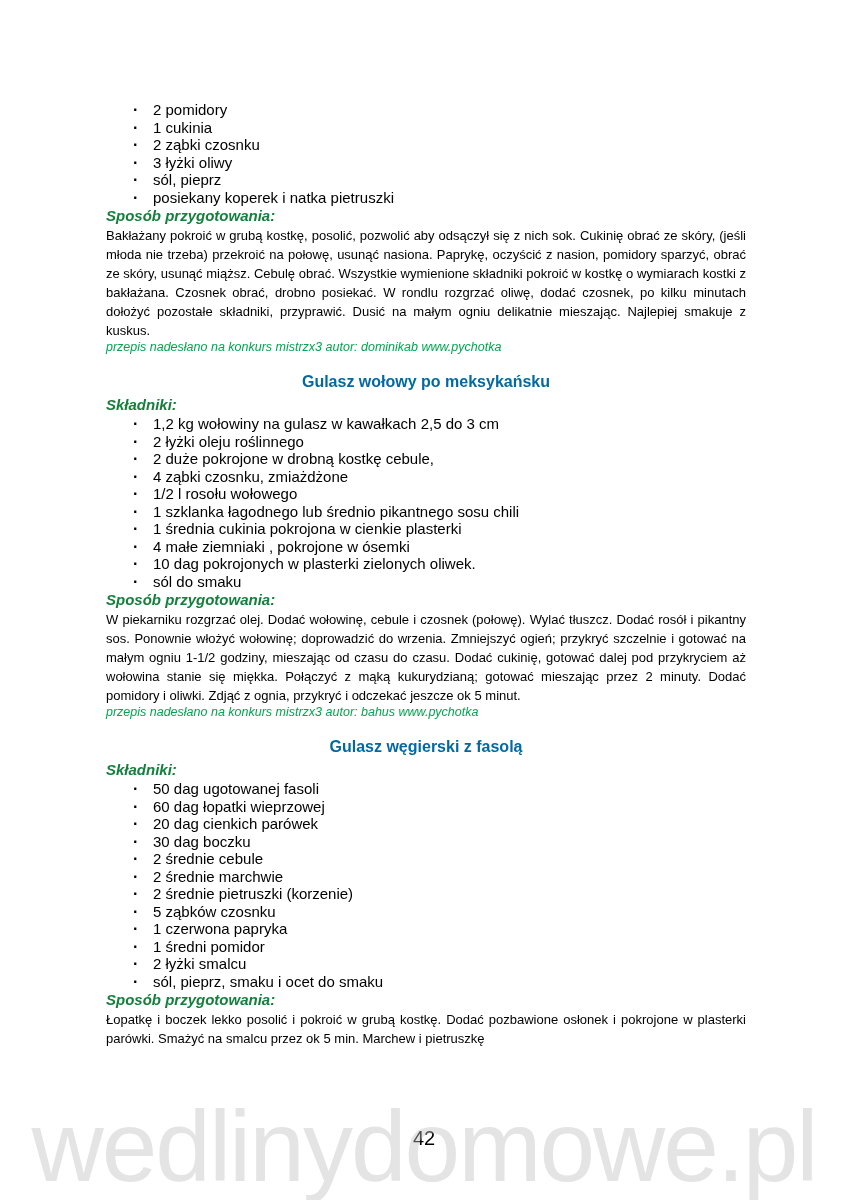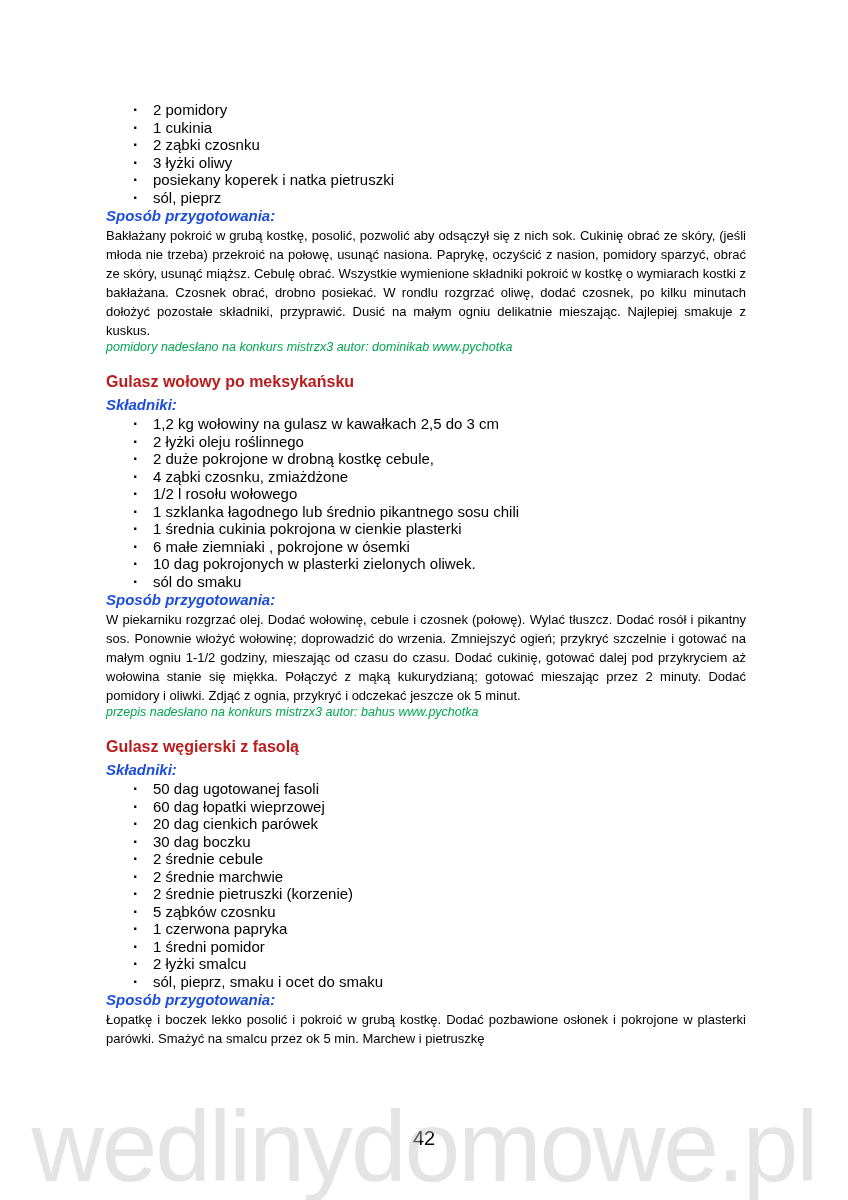--- a/index.html
+++ b/index.html
@@ -31,46 +31,46 @@
   }
   ul.ing li::before {
     content: "·";
     position: absolute;
     left: 26px;
     top: 0;
     font-weight: bold;
     font-size: 16px;
   }
   .label {
-    color: #1d4ed8;
+    color: #15803d;
     font-weight: bold;
     font-style: italic;
     font-size: 15px;
     line-height: 18.5px;
     margin: 0;
   }
   .para {
     font-size: 13px;
     line-height: 19px;
     text-align: justify;
     margin: 0;
   }
   .credit {
     color: #00a651;
     font-style: italic;
     font-size: 12.5px;
     line-height: 15px;
     margin: 0;
   }
   .rtitle {
-    color: #b91c1c;
+    color: #0369a1;
     font-weight: bold;
     font-size: 16px;
     line-height: 18px;
-    text-align: left;
+    text-align: center;
     margin: 18px 0 5px 0;
   }
   .pagenum {
     position: absolute;
     bottom: 50px;
     left: 0;
     width: 100%;
     text-align: center;
     font-size: 20px;
     color: #000000;
@@ -92,39 +92,39 @@
 <body>
 
 <div class="page">
   <div class="content">
 
     <ul class="ing">
       <li>2 pomidory</li>
       <li>1 cukinia</li>
       <li>2 ząbki czosnku</li>
       <li>3 łyżki oliwy</li>
+      <li>sól, pieprz</li>
       <li>posiekany koperek i natka pietruszki</li>
-      <li>sól, pieprz</li>
     </ul>
 
     <p class="label">Sposób przygotowania:</p>
     <p class="para">Bakłażany pokroić w grubą kostkę, posolić, pozwolić aby odsączył się z nich sok. Cukinię obrać ze skóry, (jeśli młoda nie trzeba) przekroić na połowę, usunąć nasiona. Paprykę, oczyścić z nasion, pomidory sparzyć, obrać ze skóry, usunąć miąższ. Cebulę obrać. Wszystkie wymienione składniki pokroić w kostkę o wymiarach kostki z bakłażana. Czosnek obrać, drobno posiekać. W rondlu rozgrzać oliwę, dodać czosnek, po kilku minutach dołożyć pozostałe składniki, przyprawić. Dusić na małym ogniu delikatnie mieszając. Najlepiej smakuje z kuskus.</p>
-    <p class="credit">pomidory nadesłano na konkurs mistrzx3 autor: dominikab www.pychotka</p>
+    <p class="credit">przepis nadesłano na konkurs mistrzx3 autor: dominikab www.pychotka</p>
 
     <h2 class="rtitle">Gulasz wołowy po meksykańsku</h2>
     <p class="label">Składniki:</p>
     <ul class="ing">
       <li>1,2 kg wołowiny na gulasz w kawałkach 2,5 do 3 cm</li>
       <li>2 łyżki oleju roślinnego</li>
       <li>2 duże pokrojone w drobną kostkę cebule,</li>
       <li>4 ząbki czosnku, zmiażdżone</li>
       <li>1/2 l rosołu wołowego</li>
       <li>1 szklanka łagodnego lub średnio pikantnego sosu chili</li>
       <li>1 średnia cukinia pokrojona w cienkie plasterki</li>
-      <li>6 małe ziemniaki , pokrojone w ósemki</li>
+      <li>4 małe ziemniaki , pokrojone w ósemki</li>
       <li>10 dag pokrojonych w plasterki zielonych oliwek.</li>
       <li>sól do smaku</li>
     </ul>
     <p class="label">Sposób przygotowania:</p>
     <p class="para">W piekarniku rozgrzać olej. Dodać wołowinę, cebule i czosnek (połowę). Wylać tłuszcz. Dodać rosół i pikantny sos. Ponownie włożyć wołowinę; doprowadzić do wrzenia. Zmniejszyć ogień; przykryć szczelnie i gotować na małym ogniu 1-1/2 godziny, mieszając od czasu do czasu. Dodać cukinię, gotować dalej pod przykryciem aż wołowina stanie się miękka. Połączyć z mąką kukurydzianą; gotować mieszając przez 2 minuty. Dodać pomidory i oliwki. Zdjąć z ognia, przykryć i odczekać jeszcze ok 5 minut.</p>
     <p class="credit">przepis nadesłano na konkurs mistrzx3 autor: bahus www.pychotka</p>
 
     <h2 class="rtitle">Gulasz węgierski z fasolą</h2>
     <p class="label">Składniki:</p>
     <ul class="ing">

